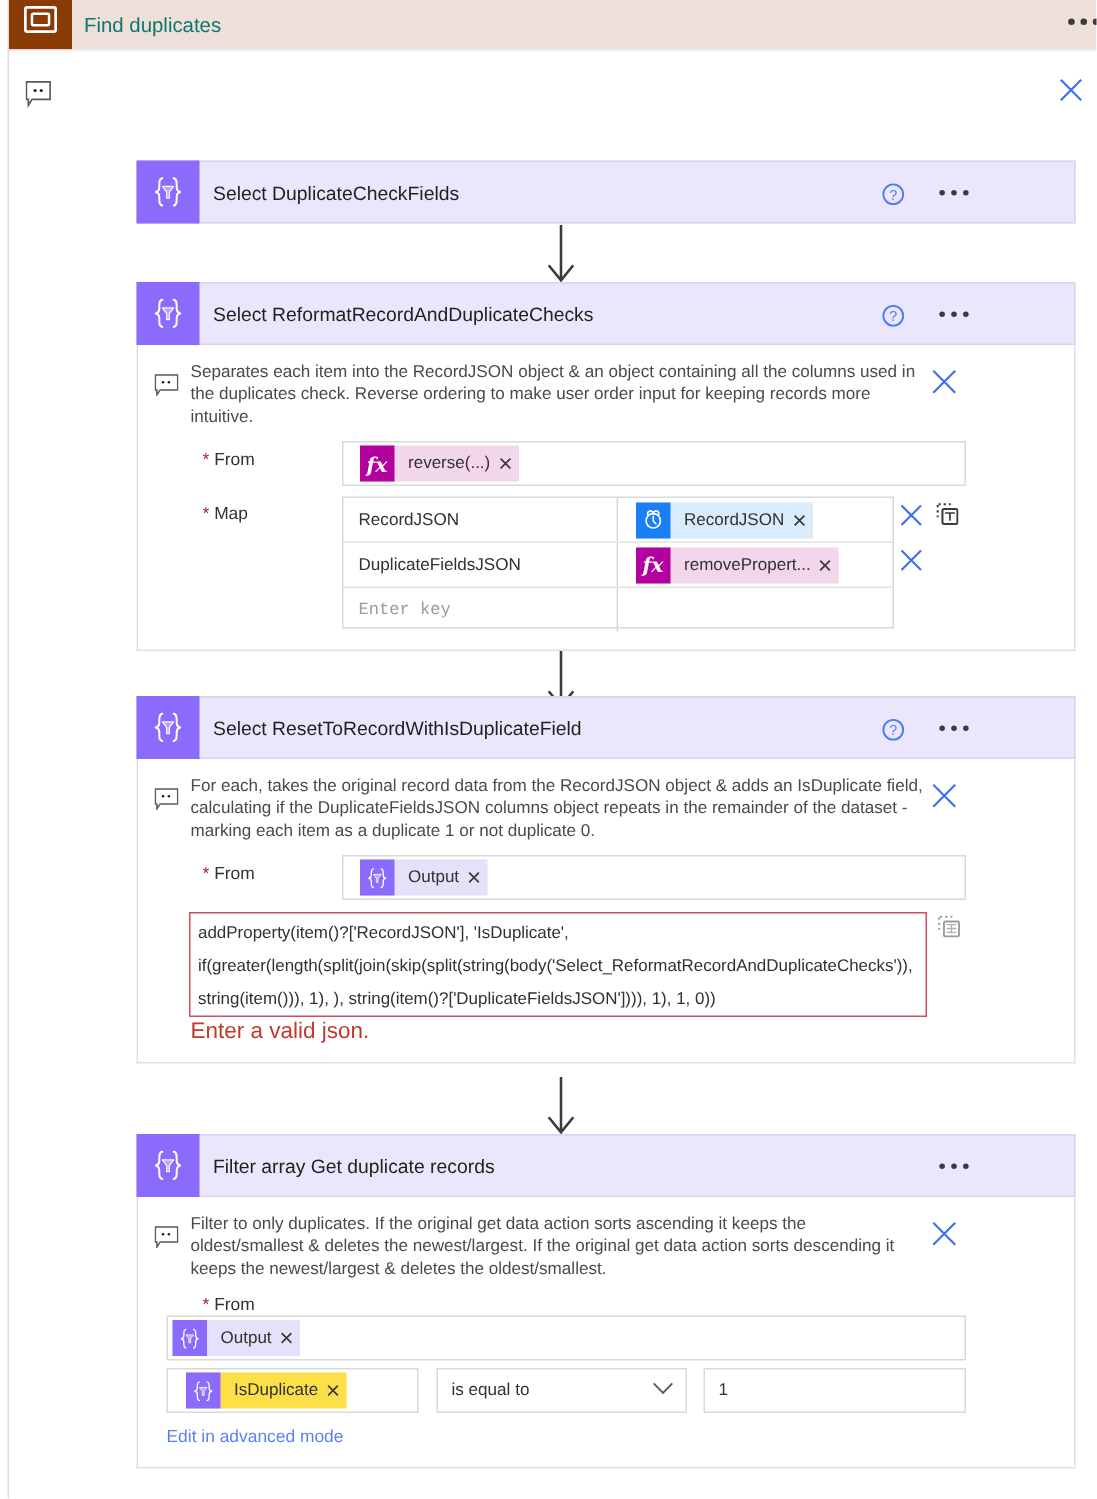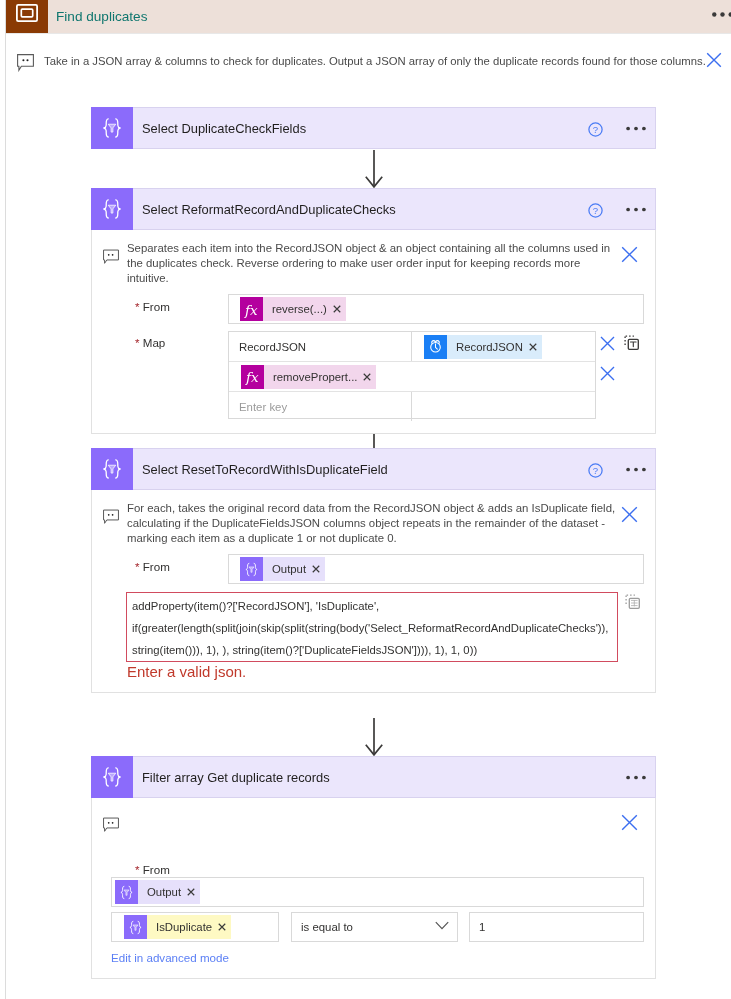--- a/index.html
+++ b/index.html
@@ -15,54 +15,54 @@
   .tb-dots{position:absolute;left:706px;top:12px;width:21px;height:5px;}
 
   
   .commentbar{position:absolute;left:6px;top:33px;right:0;height:54px;background:#fff;border-top:1px solid #e8e8e8;box-sizing:border-box;}
   .cbwrap{position:absolute;left:0;top:0;width:731px;height:90px;}
   .cb-icon{position:absolute;left:17px;top:54px;width:18px;height:18px;}
   .cb-text{position:absolute;left:44px;top:55px;font-size:11.3px;color:#4a4a4a;white-space:nowrap;}
   .cb-close{position:absolute;left:706px;top:52px;width:16px;height:16px;}
 
   
-  .card{position:absolute;left:91px;width:565px;box-sizing:border-box;}
+  .card{position:absolute;left:91px;width:626px;box-sizing:border-box;}
   .card-head{position:relative;height:42px;background:#EBE6FC;border:1px solid #d8d2ef;box-sizing:border-box;display:flex;align-items:center;}
   .card-ico{width:42px;height:42px;margin:-1px 0 -1px -1px;background:#8B6BFB;display:flex;align-items:center;justify-content:center;flex:0 0 auto;}
   .card-title{margin-left:9px;font-size:12.9px;color:#201f1e;white-space:nowrap;}
   .card-help{position:absolute;left:496px;top:14px;width:15px;height:15px;}
   .card-dots{position:absolute;left:534px;top:18px;width:20px;height:5px;}
   .card-body{background:#fff;border:1px solid #e1e1e1;border-top:none;box-sizing:border-box;position:relative;}
 
   
   .arrow{position:absolute;left:365px;}
   .desc-ico{position:absolute;left:11px;top:19px;width:16px;height:15px;}
   .desc-text{position:absolute;left:35px;width:492px;font-size:11.4px;line-height:15px;color:#4a4a4a;}
   .desc-close{position:absolute;left:529px;top:16px;width:17px;height:17px;}
   .flabel{position:absolute;font-size:11.6px;color:#323130;white-space:nowrap;margin-left:31px;}
   .req{color:#a4262c;}
   .fbox{position:absolute;box-sizing:border-box;border:1px solid #d9d9d9;background:#fff;}
 
   
   .tok{display:inline-flex;align-items:center;height:24px;vertical-align:middle;}
-  .tok-ic{width:23px;height:24px;display:flex;align-items:center;justify-content:center;flex:0 0 auto;}
+  .tok-ic{width:23px;height:24px;display:flex;align-items:center;justify-content:center;flex:0 0 auto;font-weight:bold;}
   .tok-lb{padding:0 2px 0 9px;font-size:11.35px;color:#323130;line-height:24px;white-space:nowrap;}
   .tok-x{padding:0 5px 0 4px;display:flex;align-items:center;}
 
   .ph{font-size:11.4px;color:#9b9b9b;}
   .val{font-size:11.4px;color:#323130;}
 
   .codebox{position:absolute;box-sizing:border-box;border:1px solid #d14b5e;background:#fff;}
   .codeline{font-size:11.3px;color:#323130;white-space:nowrap;}
   .errtext{position:absolute;font-size:15px;color:#c0392b;}
   .link{position:absolute;font-size:11.6px;color:#5b7ff5;white-space:nowrap;}
 
   .maptable{position:absolute;left:136px;top:101px;width:368px;height:88px;border:1px solid #d9d9d9;box-sizing:border-box;}
   .maprow{display:flex;height:29px;border-bottom:1px solid #e3e3e3;}
-  .maprow:last-child{border-bottom:none;}
+  .maprow:last-child{border-bottom:none;font-family:Liberation Mono, monospace;}
   .mapkey{width:183px;box-sizing:border-box;border-right:1px solid #d9d9d9;display:flex;align-items:center;padding-left:10px;}
   .mapval{flex:1;display:flex;align-items:center;padding-left:12px;}
   .rowx{position:absolute;left:508px;width:15px;height:15px;}
   .rowt{position:absolute;left:532px;top:105px;width:15px;height:15px;}
   .chev{position:absolute;left:143px;top:8px;}
   svg{display:block;}
 </style>
 </head>
 <body>
 
@@ -89,21 +89,20 @@
 
   <div class="commentbar"></div>
   <div class="cbwrap">
     <div class="cb-icon">
       <svg width="18" height="18" viewBox="0 0 18 18" aria-hidden="true">
         <path d="M0.6 0.6 H16.4 V12.2 H4.4 L1.9 16.2 V12.2 H0.6 Z" fill="none" stroke="#5a5a5a" stroke-width="1.1" stroke-linejoin="miter"></path>
         <circle cx="6.4" cy="6.3" r="1.05" fill="#1f1f1f"></circle>
         <circle cx="10.5" cy="6.3" r="1.05" fill="#1f1f1f"></circle>
       </svg>
     </div>
-    <div class="cb-text">Take in a JSON array &amp; columns to check for duplicates. Output a JSON array of only the duplicate records found for those columns.</div>
     <div class="cb-close">
       <svg width="16" height="16" viewBox="0 0 16 16" aria-hidden="true">
         <path d="M1.2 1.2 L14.8 14.8 M14.8 1.2 L1.2 14.8" stroke="#3B6EF0" stroke-width="1.4" fill="none"></path>
       </svg>
     </div>
   </div>
 
   <svg width="0" height="0" style="position:absolute" aria-hidden="true">
     <defs>
       <g id="g-select">
@@ -224,20 +223,23 @@
                 <div class="tok-lb">RecordJSON</div>
                 <div class="tok-x">
                     <svg width="8" height="8" viewBox="0 0 8 8">
                       <path d="M0.75 0.75 L7.25 7.25 M7.25 0.75 L0.75 7.25" stroke="#3a3a3a" stroke-width="1.15" fill="none"></path>
                     </svg>
                   </div>
               </div>
             </div>
           </div>
           <div class="maprow">
+            <div class="mapkey">
+                <span class="val">DuplicateFieldsJSON</span>
+              </div>
             <div class="mapval">
               <div class="tok" style="background:#f2d6ec">
                 <div class="tok-ic" style="background:#B4009E">
                   <svg width="19" height="19" viewBox="0 0 19 19">
                       <text x="9.3" y="14.6" font-family="'DejaVu Serif',serif" font-style="italic" font-size="13.5" fill="#fff" text-anchor="middle">fx</text>
                     </svg>
                 </div>
                 <div class="tok-lb">removePropert...</div>
                 <div class="tok-x">
                     <svg width="8" height="8" viewBox="0 0 8 8">
@@ -276,21 +278,21 @@
       </div>
     </div>
 
     <div class="arrow" style="top:434px">
       <svg width="18" height="38" viewBox="0 0 18 38">
         <path d="M9 0 V36.7" stroke="#3b3a39" stroke-width="1.7" fill="none"></path>
         <path d="M0.8 26.8 L9 36.9 L17.2 26.8" stroke="#3b3a39" stroke-width="1.7" fill="none" stroke-linecap="butt"></path>
       </svg>
     </div>
 
-    <div class="card" style="top:448px">
+    <div class="card" style="top:464px">
       <div class="card-head">
         <div class="card-ico">
           <svg width="22" height="22" viewBox="0 0 21 21">
               <use href="#g-select"></use>
             </svg>
         </div>
         <div class="card-title">Select ResetToRecordWithIsDuplicateField</div>
         <div class="card-help">
           <svg width="15" height="15" viewBox="0 0 15 15">
             <circle cx="7.5" cy="7.5" r="6.6" fill="none" stroke="#4a7cf5" stroke-width="1.25"></circle>
@@ -384,20 +386,21 @@
           </div>
       </div>
       <div class="card-body" style="height:181px">
         <div class="desc-ico">
           <svg width="16" height="15" viewBox="0 0 16 14">
             <path d="M0.55 0.55 H15.45 V10.45 H3.8 L1.6 13.8 V10.45 H0.55 Z" fill="none" stroke="#5a5a5a" stroke-width="1.0"></path>
             <circle cx="5.7" cy="5.3" r="0.85" fill="#1f1f1f"></circle>
             <circle cx="9.6" cy="5.3" r="0.85" fill="#1f1f1f"></circle>
           </svg>
         </div>
+        <div class="desc-text" style="top:11px;width:481px">Filter to only duplicates. If the original get data action sorts ascending it keeps the oldest/smallest &amp; deletes the newest/largest. If the original get data action sorts descending it keeps the newest/largest &amp; deletes the oldest/smallest.</div>
         <div class="desc-close">
           <svg width="17" height="17" viewBox="0 0 17 17">
               <path d="M1.2 1.2 L15.8 15.8 M15.8 1.2 L1.2 15.8" stroke="#3B6EF0" stroke-width="1.4" fill="none"></path>
             </svg>
         </div>
 
         <div class="flabel" style="left:12px;top:65px"><span class="req">*</span> <span>From</span></div>
         <div class="fbox" style="left:19px;top:79px;width:533px;height:30px">
           <div class="tok" style="margin:2px 0 0 3px;background:#e6e0fb">
             <div class="tok-ic" style="background:#8B6BFB">
@@ -408,21 +411,21 @@
             <div class="tok-lb">Output</div>
             <div class="tok-x">
                 <svg width="8" height="8" viewBox="0 0 8 8">
                   <path d="M0.75 0.75 L7.25 7.25 M7.25 0.75 L0.75 7.25" stroke="#3a3a3a" stroke-width="1.15" fill="none"></path>
                 </svg>
               </div>
           </div>
         </div>
 
         <div class="fbox" style="left:19px;top:114px;width:168px;height:30px">
-          <div class="tok" style="margin:2px 0 0 12px;background:#fef9c3">
+          <div class="tok" style="margin:2px 0 0 12px;background:#fde047">
             <div class="tok-ic" style="background:#8B6BFB">
               <svg width="15" height="15" viewBox="0 0 21 21">
                   <use href="#g-select"></use>
                 </svg>
             </div>
             <div class="tok-lb">IsDuplicate</div>
             <div class="tok-x">
                 <svg width="8" height="8" viewBox="0 0 8 8">
                   <path d="M0.75 0.75 L7.25 7.25 M7.25 0.75 L0.75 7.25" stroke="#3a3a3a" stroke-width="1.15" fill="none"></path>
                 </svg>

